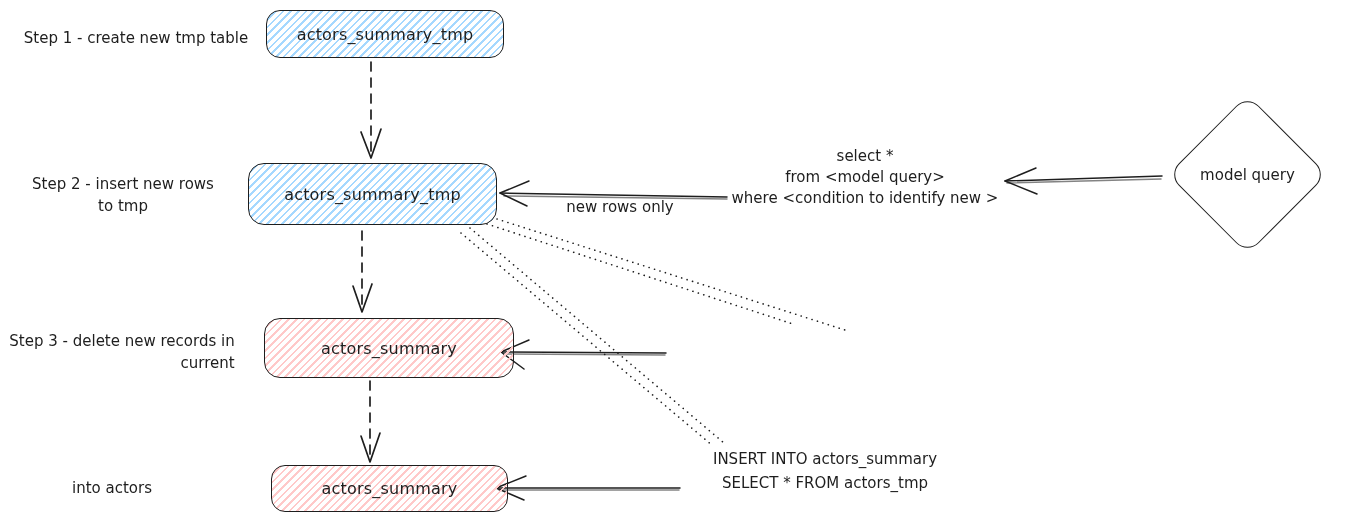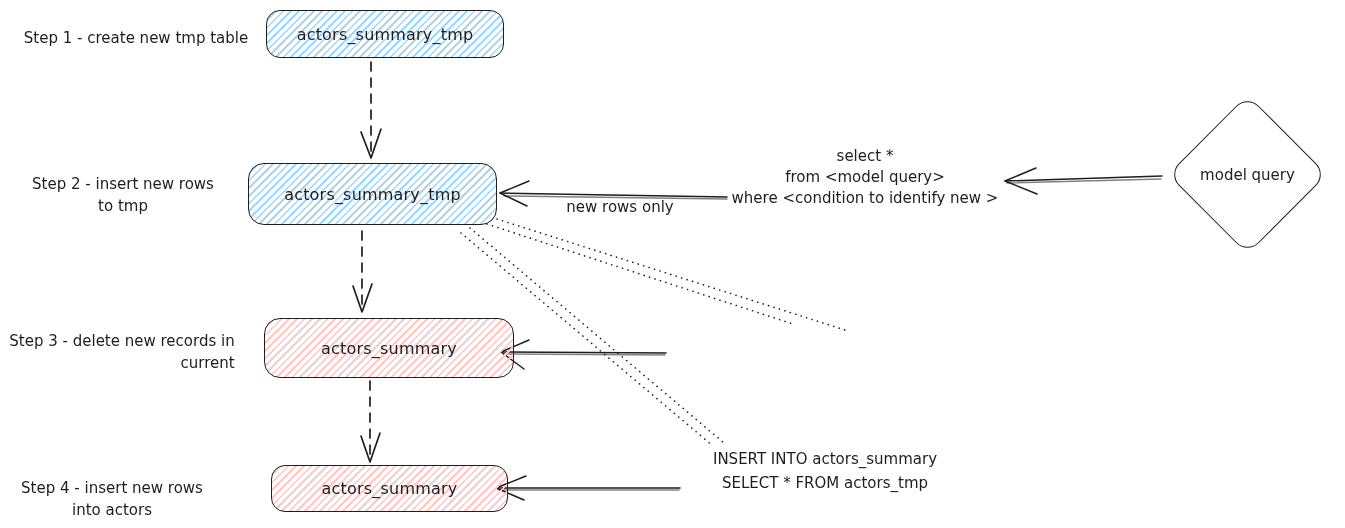--- a/index.html
+++ b/index.html
@@ -140,21 +140,20 @@
   </div>
   <div class="label step2">
     <span>Step 2 - insert new rows</span>
     <span>to tmp</span>
   </div>
   <div class="label step3">
     <span>Step 3 - delete new records in</span>
     <span>current</span>
   </div>
   <div class="label step4">
-    <span>Step 4 - insert new rows</span>
     <span>into actors</span>
   </div>
 
   <div class="node blue box1">
     <span>actors_summary_tmp</span>
   </div>
   <div class="node blue box2">
     <span>actors_summary_tmp</span>
   </div>
   <div class="node red box3">

